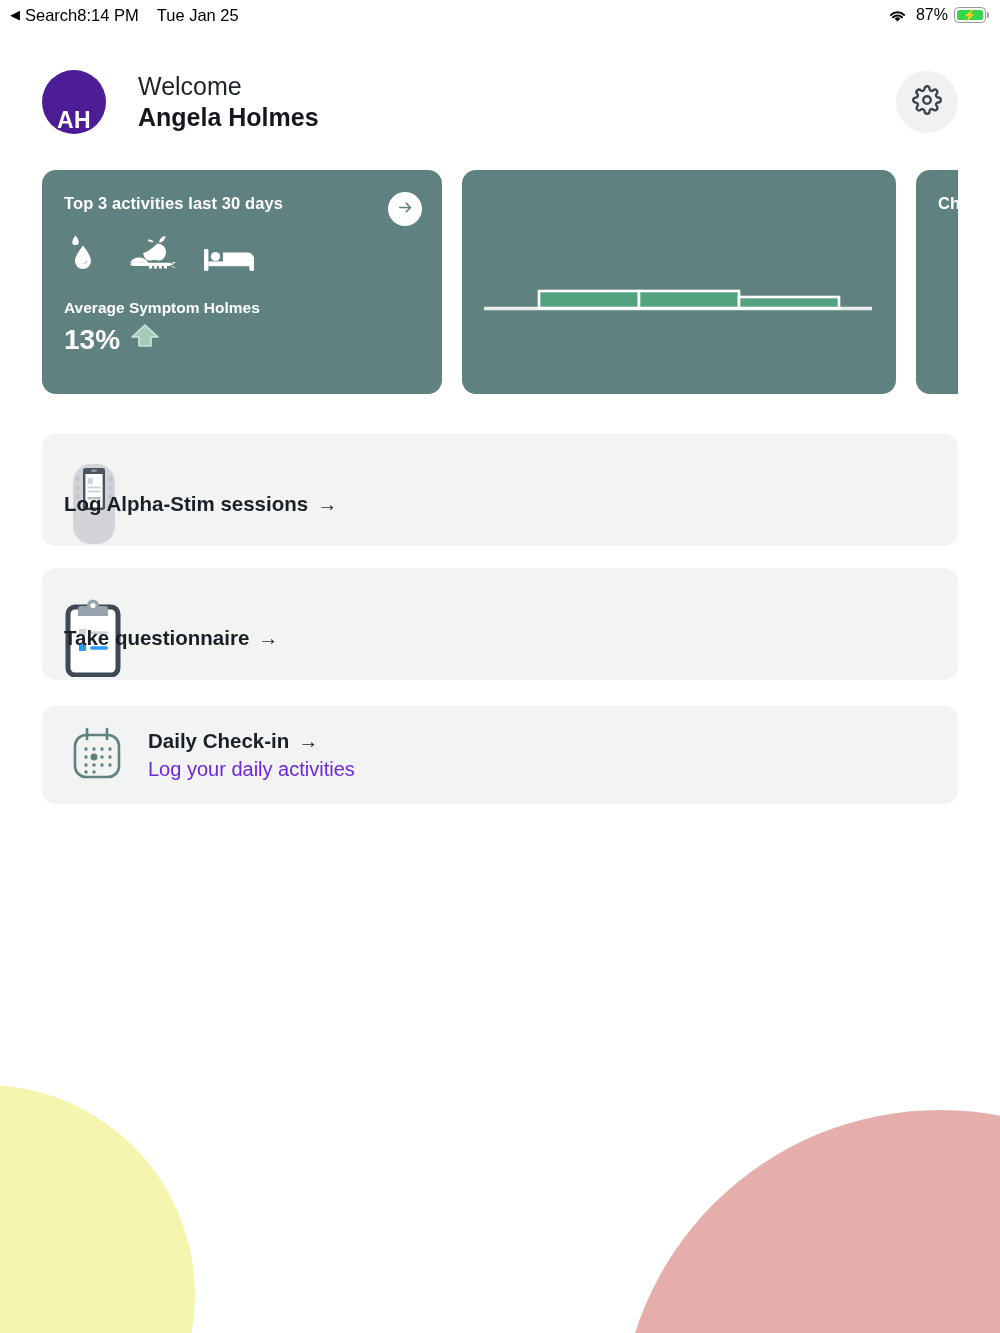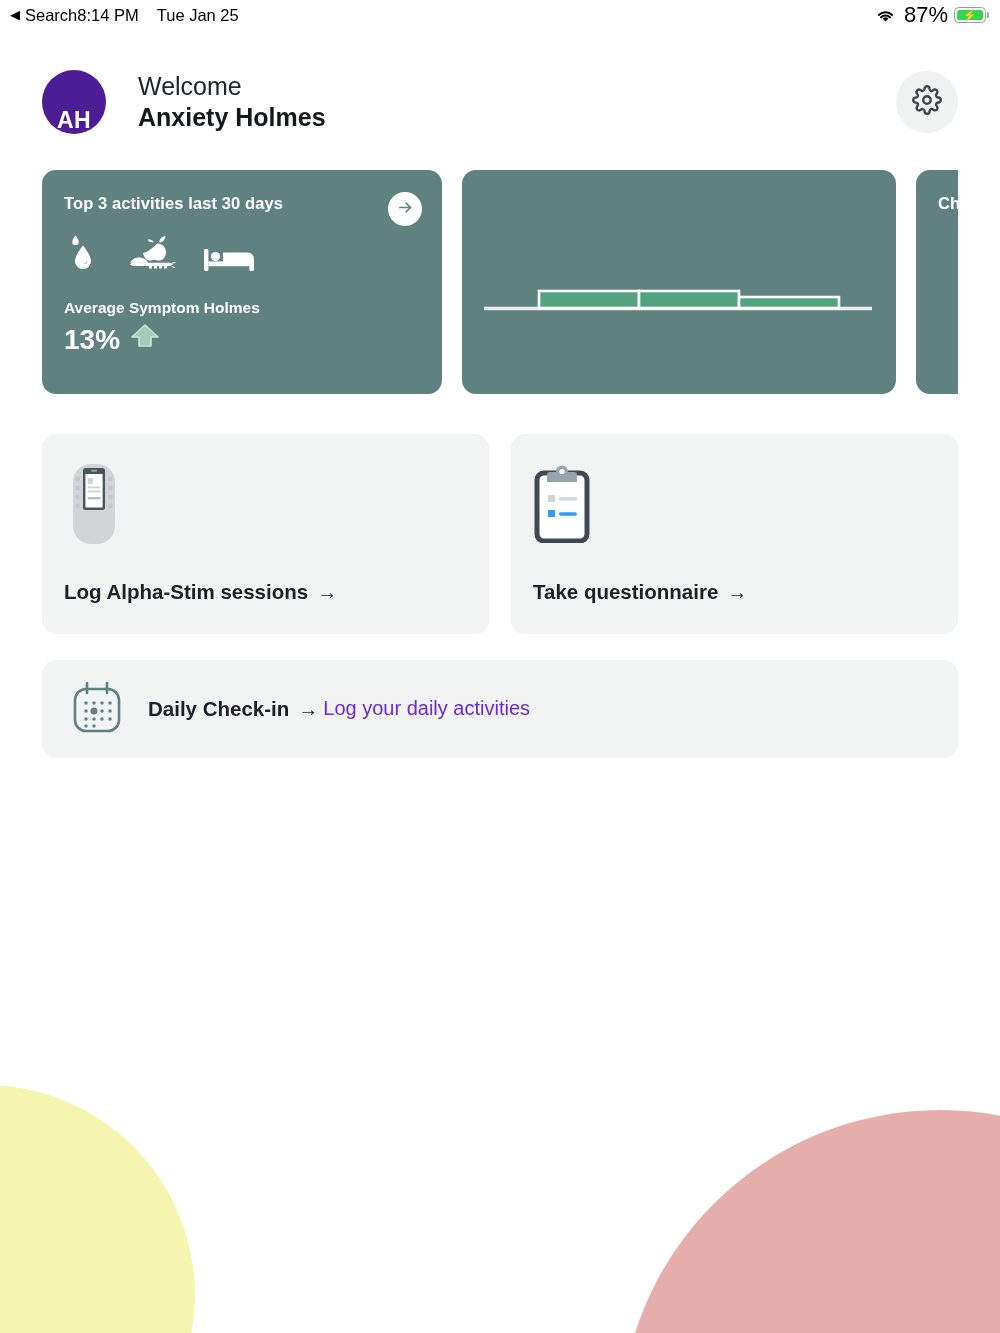--- a/index.html
+++ b/index.html
@@ -58,21 +58,21 @@
   .back-caret {
     font-size: 13px;
     line-height: 1;
     margin-right: 5px;
     transform: translateY(-1px);
   }
   .status-time { }
   .status-date { margin-left: 18px; }
 
   .wifi-icon { margin-right: 8px; display: flex; align-items: center; }
-  .batt-pct { margin-right: 6px; font-size: 22px; }
+  .batt-pct { margin-right: 6px; font-size: 16px; }
   .battery {
     width: 32px; height: 16px;
     border: 1.6px solid #9a9a9e;
     border-radius: 4.5px;
     position: relative;
     display: flex;
     align-items: center;
     padding: 1.6px;
   }
   .battery::after {
@@ -215,20 +215,21 @@
     bottom: 80px;
     width: 388px;
     height: 40px;
   }
 
   
   .action-row {
     display: flex;
     gap: 22px;
     margin-top: 40px;
+    flex-direction: column;
   }
   .action-card {
     background: #f2f3f3;
     border-radius: 14px;
     flex: 1 1 0;
     height: 200px;
     padding: 28px 22px 0 22px;
     position: relative;
     cursor: pointer;
   }
@@ -250,21 +251,21 @@
     background: #f2f3f3;
     border-radius: 14px;
     margin-top: 26px;
     height: 98px;
     display: flex;
     align-items: center;
     padding: 0 26px;
     gap: 22px;
     cursor: pointer;
   }
-  .checkin-text { display: flex; flex-direction: row; gap: 5px; }
+  .checkin-text { display: flex; flex-direction: column; gap: 5px; }
   .checkin-title {
     font-size: 20.5px;
     font-weight: bold;
     color: #1b1f26;
     display: flex;
     align-items: center;
     gap: 9px;
   }
   .checkin-sub {
     font-size: 20px;
@@ -304,21 +305,21 @@
 </div>
 
 <div class="page">
 
   <div class="header">
     <div class="avatar">
       <span>AH</span>
     </div>
     <div class="greeting">
       <div class="greeting-welcome">Welcome</div>
-      <div class="greeting-name">Anxiety Holmes</div>
+      <div class="greeting-name">Angela Holmes</div>
     </div>
     <div class="settings-btn">
       <span>
         <svg width="30" height="30" viewBox="0 0 24 24" fill="none" stroke="#3e444c" stroke-width="1.9" stroke-linecap="round" stroke-linejoin="round">
           <circle cx="12" cy="12" r="3"></circle>
           <path d="M19.4 15a1.65 1.65 0 0 0 .33 1.82l.06.06a2 2 0 1 1-2.83 2.83l-.06-.06a1.65 1.65 0 0 0-1.82-.33 1.65 1.65 0 0 0-1 1.51V21a2 2 0 1 1-4 0v-.09A1.65 1.65 0 0 0 9 19.4a1.65 1.65 0 0 0-1.82.33l-.06.06a2 2 0 1 1-2.83-2.83l.06-.06a1.65 1.65 0 0 0 .33-1.82 1.65 1.65 0 0 0-1.51-1H3a2 2 0 1 1 0-4h.09A1.65 1.65 0 0 0 4.6 9a1.65 1.65 0 0 0-.33-1.82l-.06-.06a2 2 0 1 1 2.83-2.83l.06.06A1.65 1.65 0 0 0 9 4.6a1.65 1.65 0 0 0 1-1.51V3a2 2 0 1 1 4 0v.09a1.65 1.65 0 0 0 1 1.51 1.65 1.65 0 0 0 1.82-.33l.06-.06a2 2 0 1 1 2.83 2.83l-.06.06A1.65 1.65 0 0 0 19.4 9v0a1.65 1.65 0 0 0 1.51 1H21a2 2 0 1 1 0 4h-.09a1.65 1.65 0 0 0-1.51 1z"></path>
         </svg>
       </span>
     </div>
   </div>

